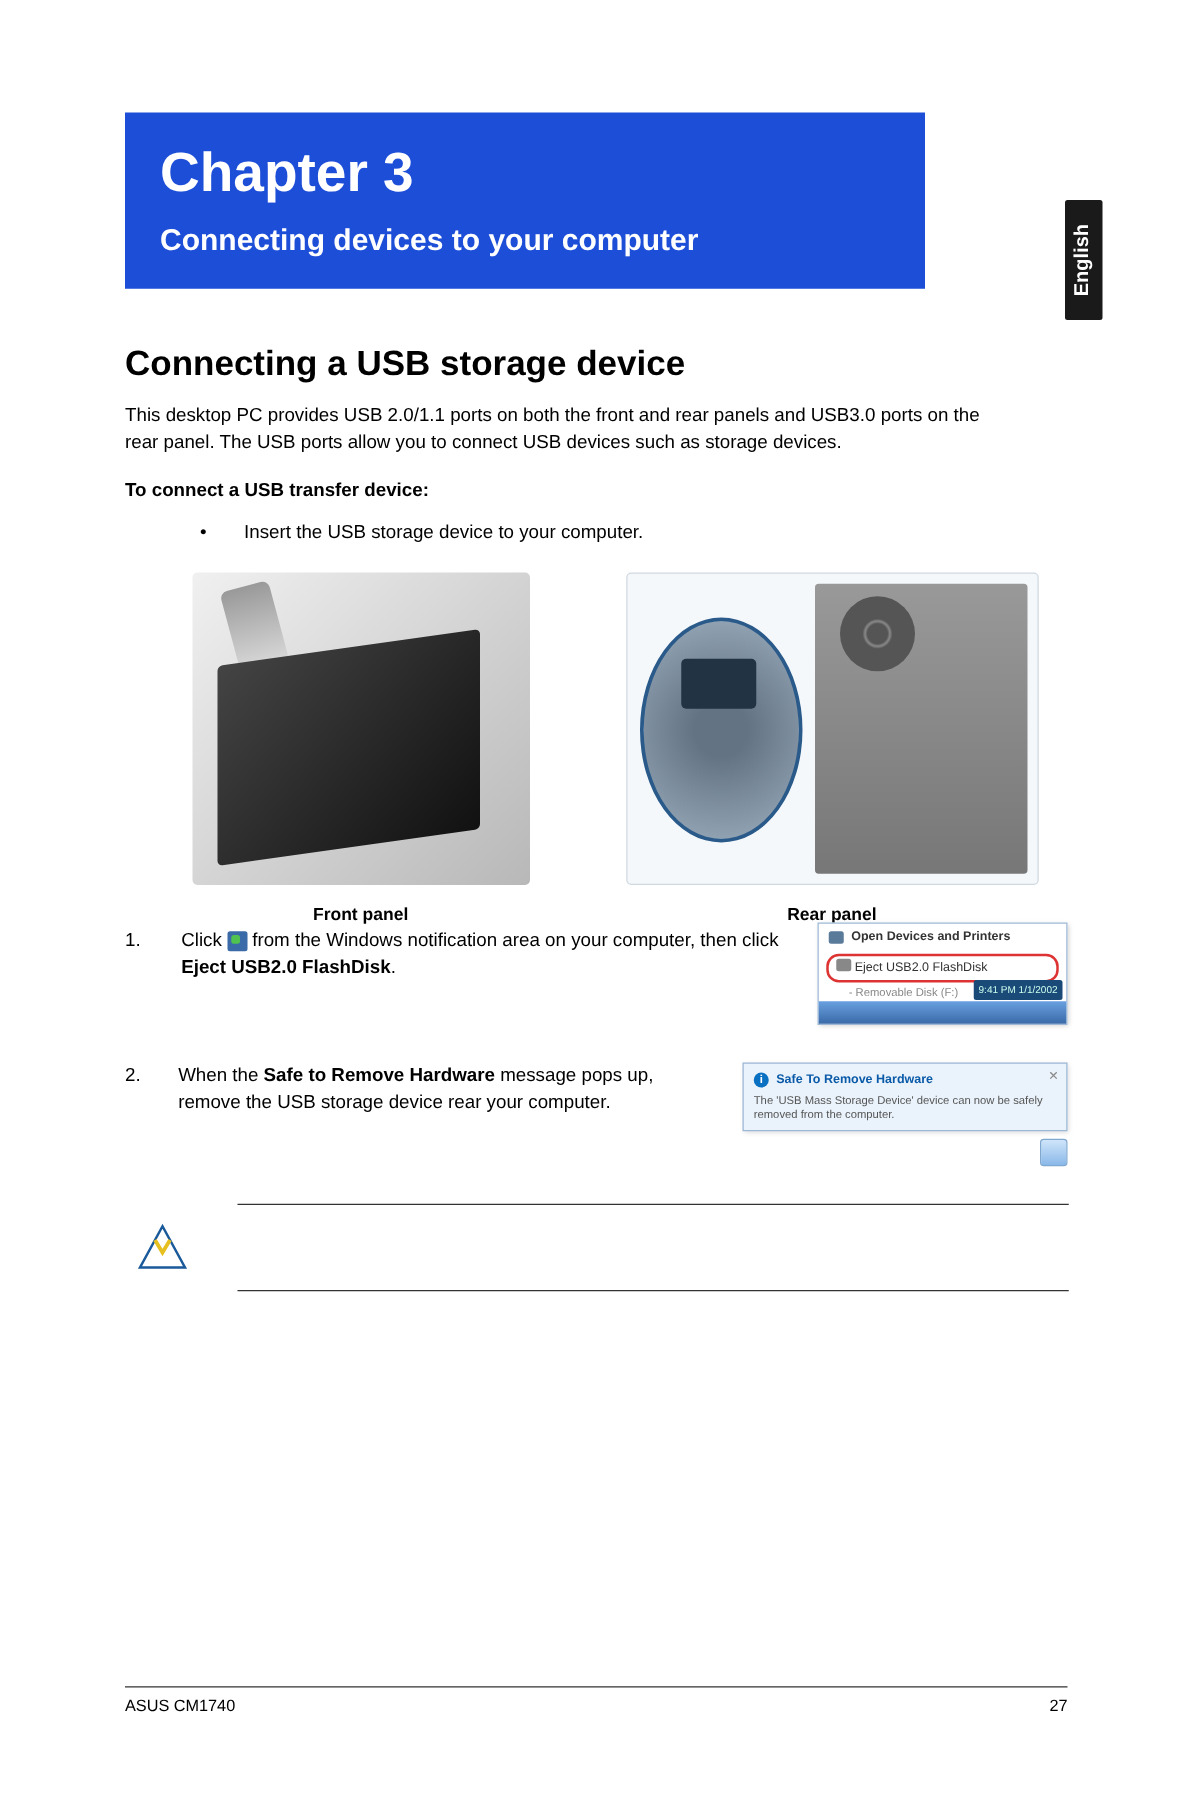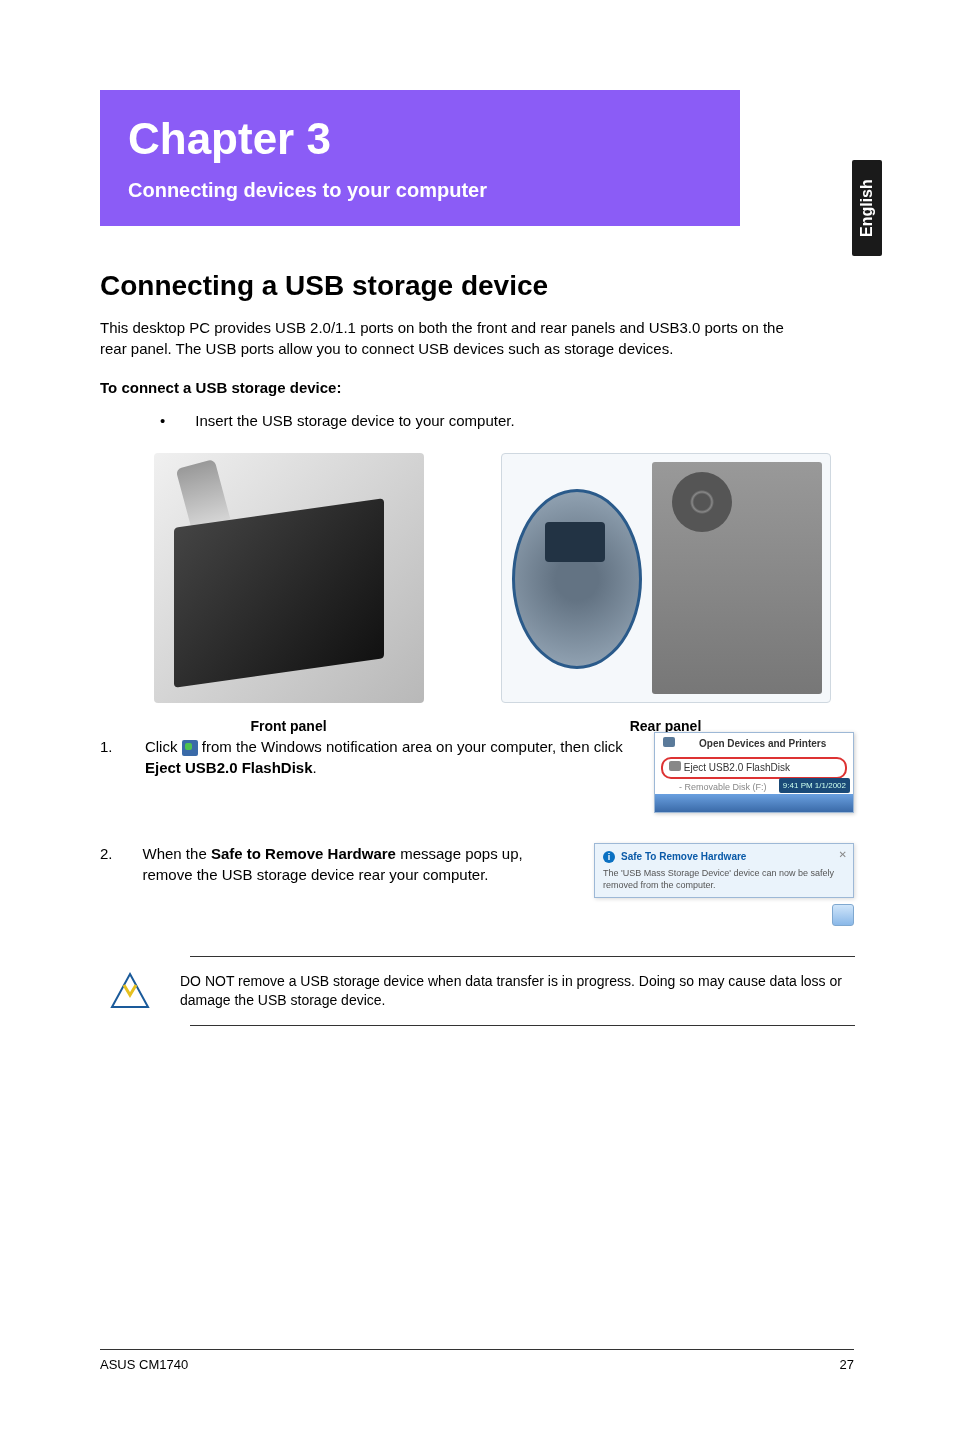--- a/index.html
+++ b/index.html
@@ -12,33 +12,33 @@
     color: #000;
     font-size: 15px;
     line-height: 1.4;
   }
   .page {
     padding: 90px 100px 40px 100px;
     position: relative;
     height: 100%;
   }
   .chapter-banner {
-    background: #8b5cf6;
+    background: #1d4ed8;
     color: #fff;
     padding: 18px 28px 22px 28px;
     margin-bottom: 40px;
     width: 640px;
   }
   .chapter-title {
     font-size: 44px;
     font-weight: bold;
     margin-bottom: 6px;
   }
   .chapter-subtitle {
-    font-size: 20px;
+    font-size: 24px;
     font-weight: bold;
   }
   .side-tab {
     position: absolute;
     right: 72px;
     top: 160px;
     width: 30px;
     height: 96px;
     background: #1a1a1a;
     color: #fff;
@@ -139,21 +139,21 @@
     border-radius:50%;
   }
   .steps-block { display:flex; gap:20px; margin-bottom:30px; }
   .steps-text { flex:1; }
   .step-row { display:flex; gap:30px; margin-bottom:6px; }
   .step-num { width:20px; }
   .popup-fig {
     width:200px; background:#fff; border:1px solid #9db8d6;
     font-size:10px; color:#333; box-shadow:1px 1px 4px rgba(0,0,0,0.2);
   }
-  .popup-fig .menu-item{ padding:4px 8px; display:flex; gap:24px;}
+  .popup-fig .menu-item{ padding:4px 8px; display:flex; align-items:center; gap:6px;}
   .popup-fig .menu-item.bold{ font-weight:bold; }
   .popup-fig .eject-highlight{ border:2px solid #d33; border-radius:10px; margin:2px 6px; padding:2px 6px;}
   .popup-fig .sub{ color:#888; padding-left:24px; font-size:9px;}
   .popup-fig .taskbar{ height:18px; background:linear-gradient(#6aa0e0,#3a6aa8); }
   .popup-fig .time-box{ position:absolute; right:4px; bottom:20px; background:#1a4a78; color:#cfe; font-size:8px; padding:2px 4px; border-radius:2px;}
   .popup-wrap{ position:relative; margin-top:-4px;}
   .notif-fig {
     width:260px; background:#eaf3fb; border:1px solid #9db8d6;
     font-size:10px; padding:6px 8px; position:relative;
     box-shadow:1px 1px 4px rgba(0,0,0,0.15);
@@ -202,21 +202,21 @@
   <div class="side-tab">English</div>
 
   <div class="chapter-banner">
     <div class="chapter-title">Chapter 3</div>
     <div class="chapter-subtitle">Connecting devices to your computer</div>
   </div>
 
   <div class="section-title">Connecting a USB storage device</div>
   <div class="body-text">This desktop PC provides USB 2.0/1.1 ports on both the front and rear panels and USB3.0 ports on the rear panel. The USB ports allow you to connect USB devices such as storage devices.</div>
 
-  <div class="sub-heading">To connect a USB storage device:</div>
+  <div class="sub-heading">To connect a USB transfer device:</div>
   <div class="bullet-line">Insert the USB storage device to your computer.</div>
 
   <div class="image-row">
     <div class="image-cell">
       <div class="front-panel-fig">
         <div class="usb-stick"></div>
       </div>
       <div class="caption">Front panel</div>
     </div>
     <div class="image-cell">
@@ -275,21 +275,20 @@
     </div>
   </div>
 
   <div class="warning-block">
     <div class="warning-icon">
       <svg viewBox="0 0 40 40">
           <polygon points="20,3 38,36 2,36" fill="none" stroke="#1a5a9a" stroke-width="2"></polygon>
           <polyline points="14,14 20,24 26,14" fill="none" stroke="#e6c020" stroke-width="3"></polyline>
         </svg>
     </div>
-    <div class="warning-text">DO NOT remove a USB storage device when data transfer is in progress. Doing so may cause data loss or damage the USB storage device.</div>
   </div>
 
   <div class="footer">
     <span>ASUS CM1740</span>
     <span>27</span>
   </div>
 
 </div>
 
 </body></html>

